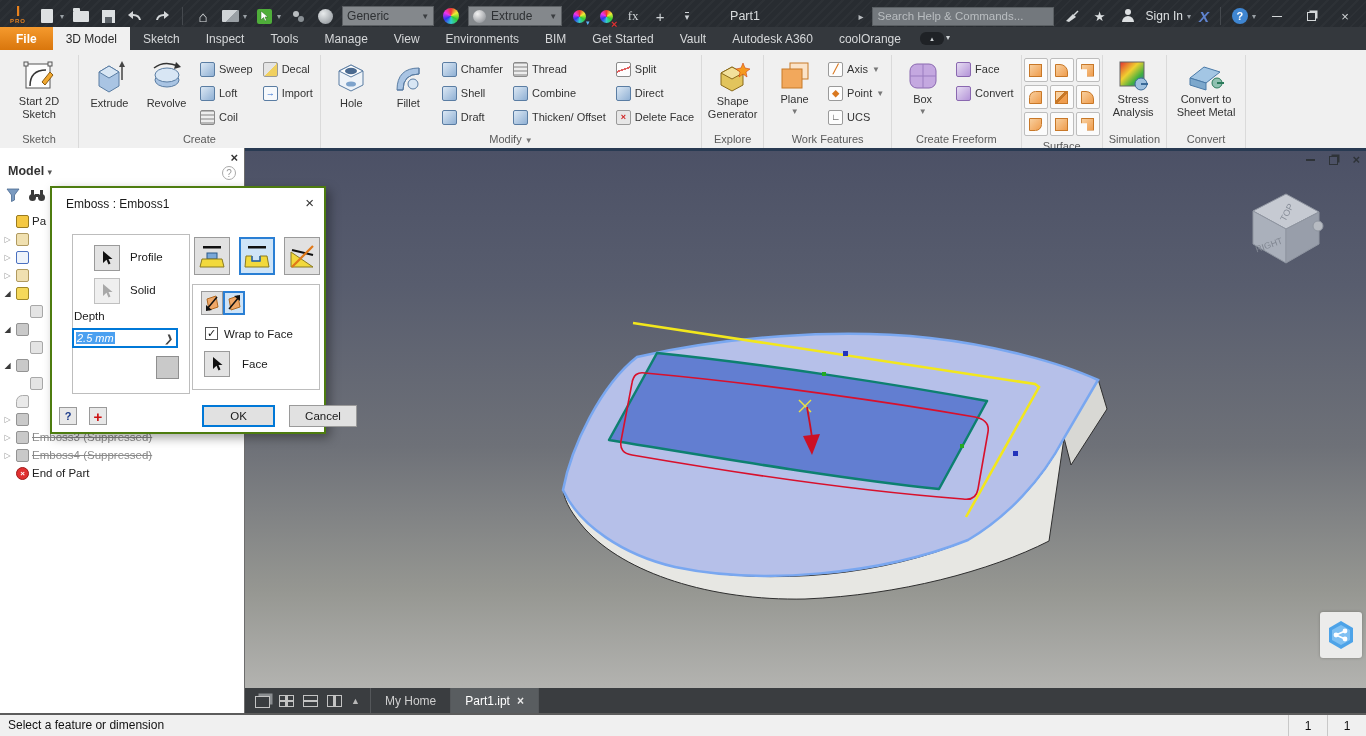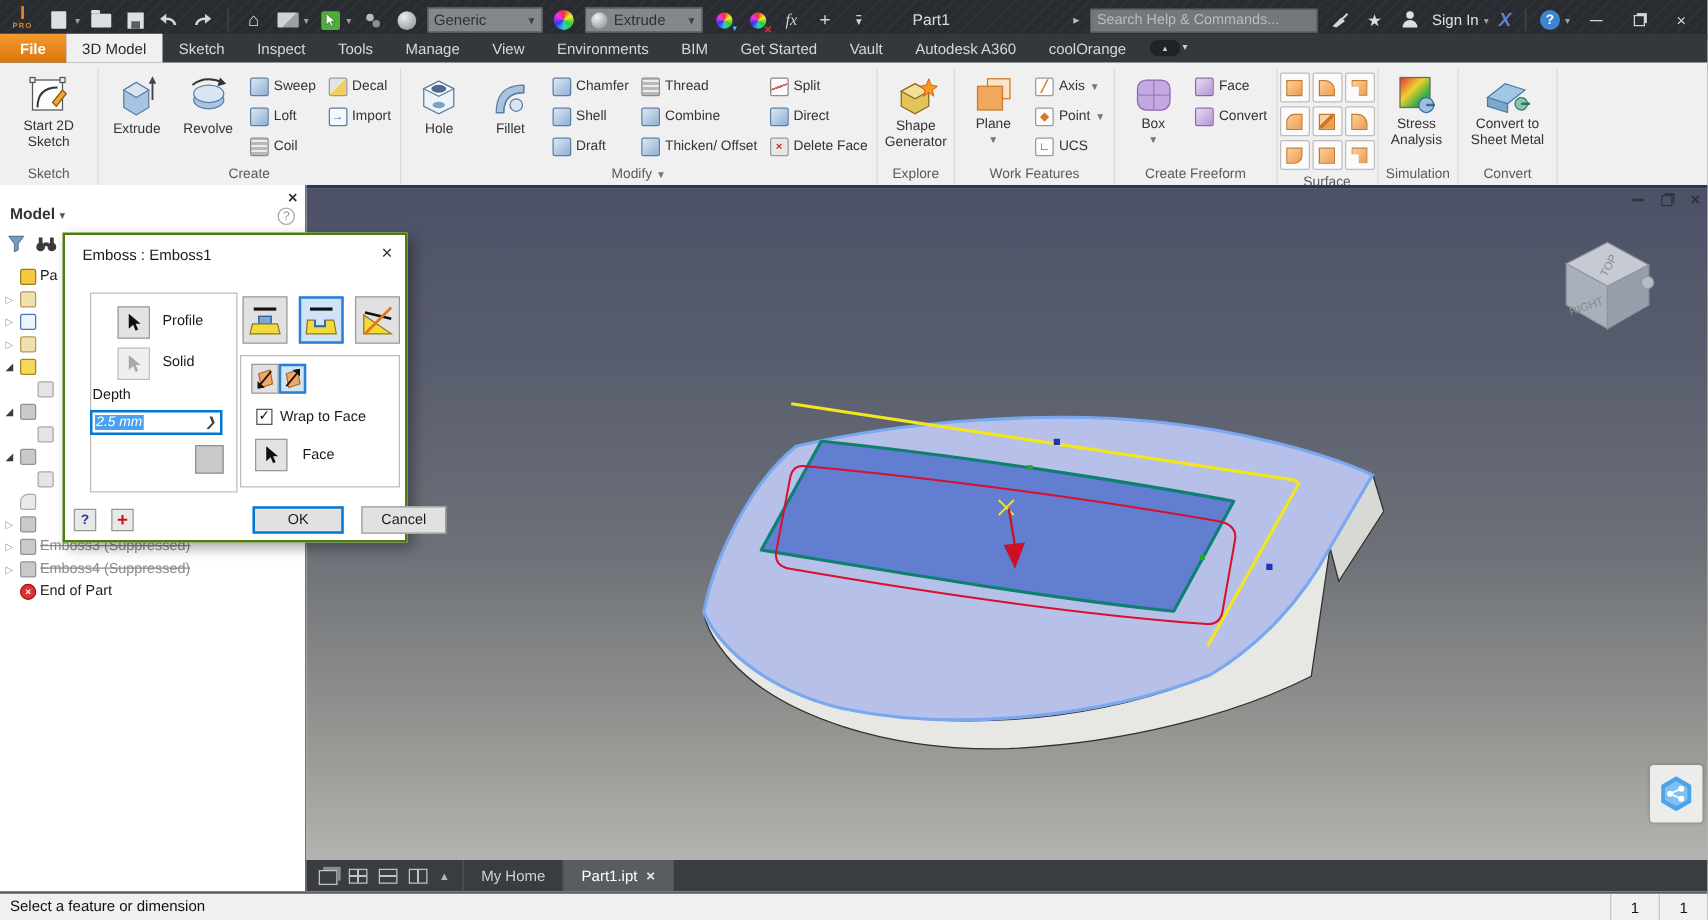--- a/index.html
+++ b/index.html
@@ -35,21 +35,21 @@
     font-size:12px; color:#2e3134; padding:0 4px; gap:5px; }
   .combo .dd { margin-left:auto; font-size:8px; color:#3a3d40; }
   .combo.mat { width:92px; }
   .combo.app { width:94px; }
   .ic-sphere { width:13px; height:13px; border-radius:50%; background:radial-gradient(circle at 35% 30%, #f2f2f2, #7e8288); flex:none; }
   .ic-wheel { width:16px; height:16px; border-radius:50%;
     background:conic-gradient(#e33,#ee3,#3c3,#3cc,#33e,#e3e,#e33); }
   .ic-wheel.sm { width:13px; height:13px; position:relative; }
   .badge-b:after { content:"▾"; position:absolute; right:-4px; bottom:-4px; font-size:7px; color:#5bb3f5; }
   .badge-x:after { content:"×"; position:absolute; right:-5px; bottom:-7px; font-size:11px; font-weight:bold; color:#e03030; }
-  .fx { font-style:italic; font-size:13px; color:#cfd3d6; font-family:"Liberation Serif",serif; }
+  .fx { font-size:13px; color:#cfd3d6; font-family:"Liberation Serif",serif; }
   .plus { font-size:15px; color:#cfd3d6; }
   .chev-line { font-size:9px; color:#cfd3d6; border-top:1px solid #cfd3d6; line-height:7px; padding-top:1px; }
   #doc-title { position:absolute; left:660px; top:0; width:170px; height:32px; display:flex;
     align-items:center; justify-content:center; font-size:12.5px; color:#d8dbdd; }
   .tb-right { position:absolute; right:0; top:0; height:32px; display:flex; align-items:center; gap:8px; padding-right:8px; }
   .tb-caret { color:#b8bcbf; font-size:10px; }
   #searchbox { width:182px; height:19px; background:#73787d; border:1px solid #5a5f63;
     font-size:11.5px; color:#b9bdc0; display:flex; align-items:center; padding:0 5px; }
   .ic-star { font-size:13px; color:#dde0e2; }
   .ic-person { position:relative; width:14px; height:14px; }

